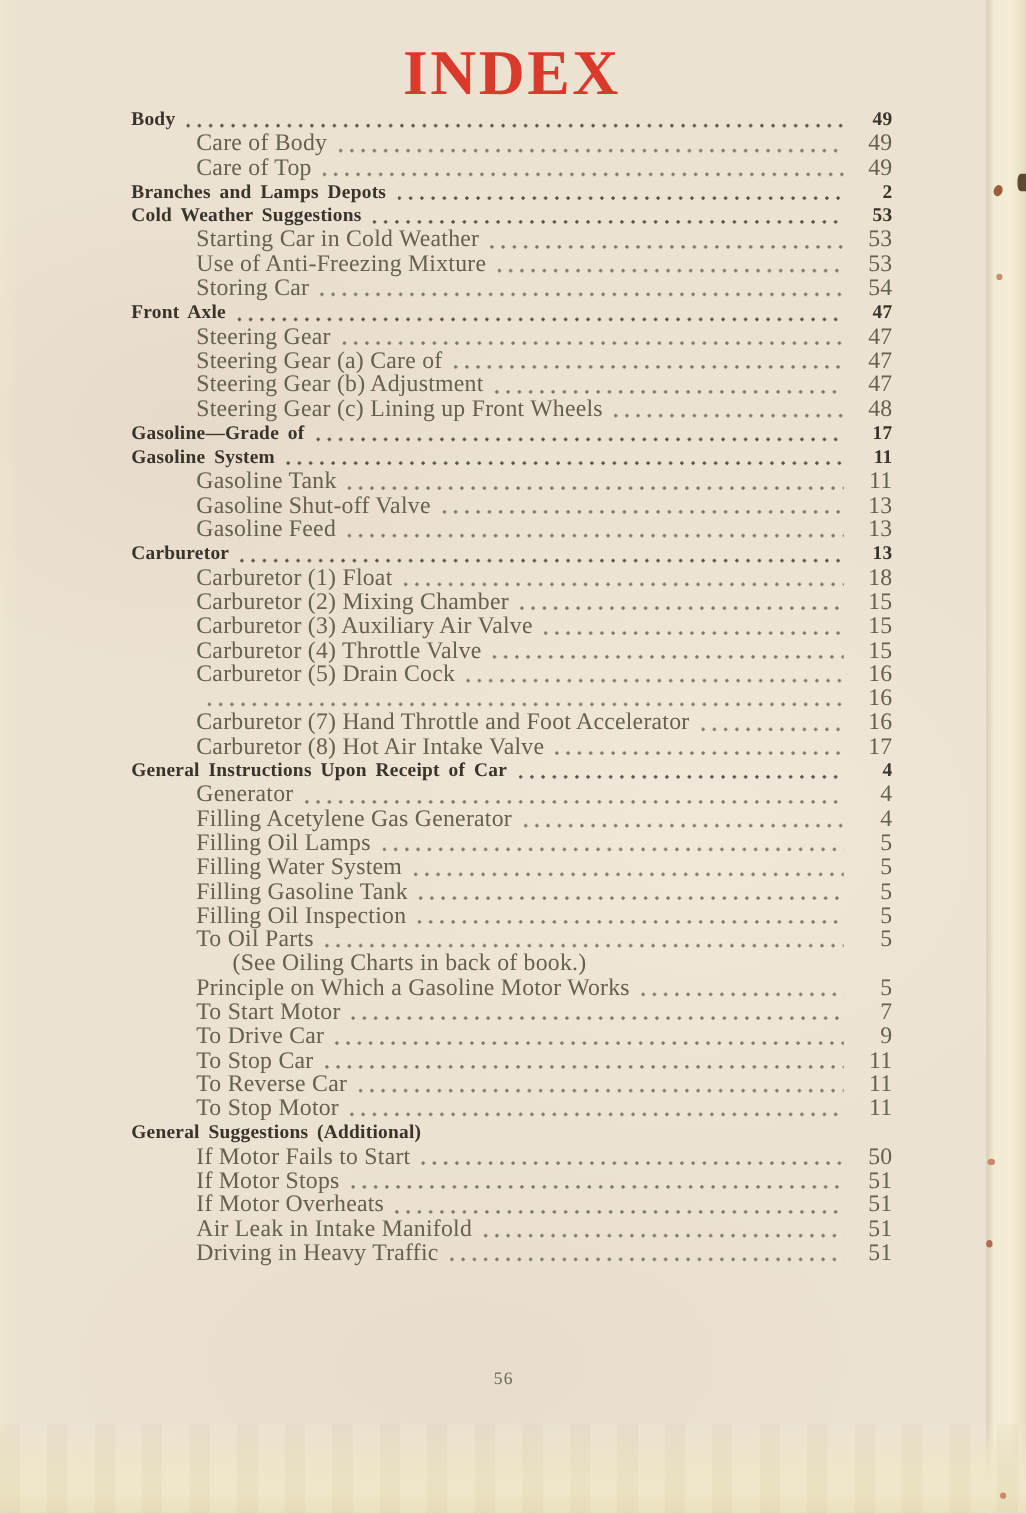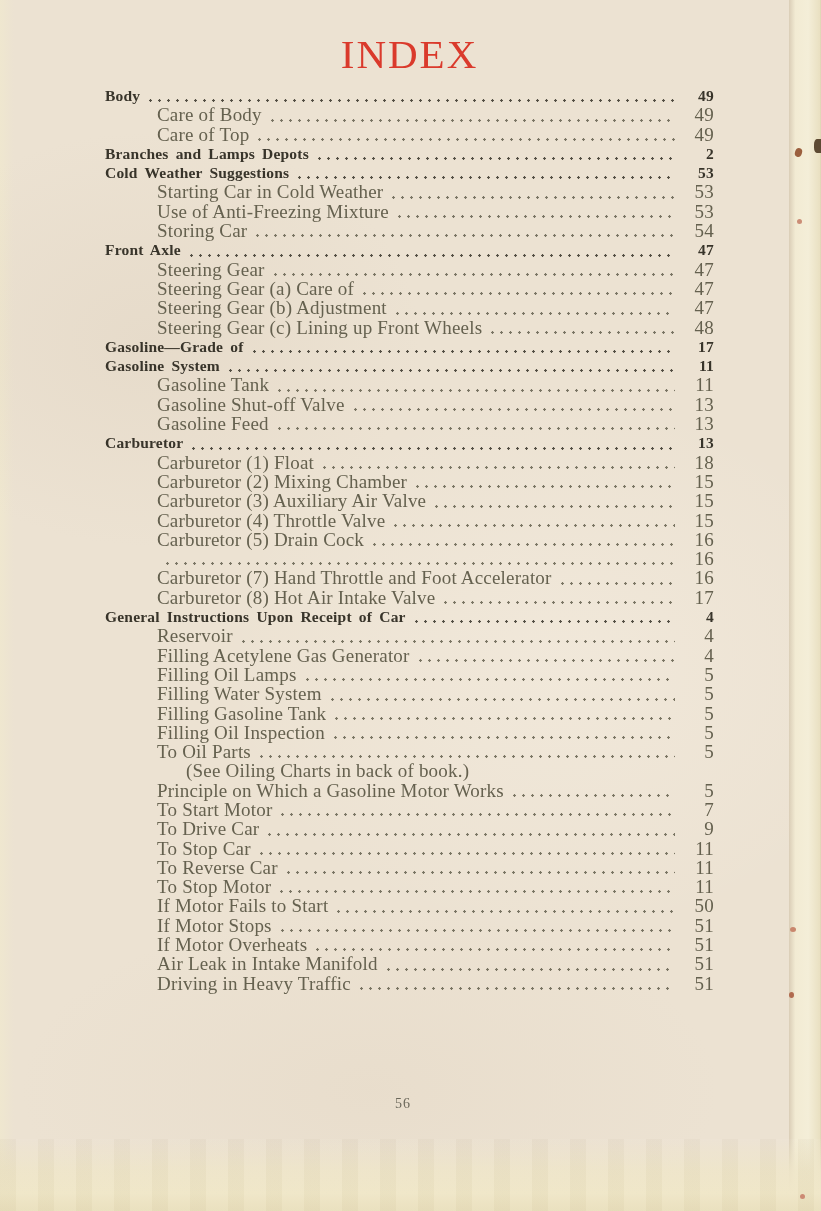--- a/index.html
+++ b/index.html
@@ -8,21 +8,21 @@
     font-family:"Liberation Serif", serif;
     background:
       radial-gradient(ellipse 420px 320px at 18% 28%, rgba(210,194,174,0.22), transparent 65%),
       radial-gradient(ellipse 520px 420px at 68% 55%, rgba(252,246,236,0.30), transparent 65%),
       radial-gradient(ellipse 500px 260px at 45% 90%, rgba(216,200,178,0.18), transparent 70%),
       linear-gradient(90deg, #efe7cf 0px, #ece2d2 14px, #ece2d2 100%),
       #ece2d2;
   }
   .title {
     position:absolute; top:30px; left:105px; width:609px; margin:0;
-    text-align:center; font-size:41px; font-weight:normal; letter-spacing:2px;
+    text-align:center; font-size:51px; font-weight:bold; letter-spacing:2px;
     color:#da3a2c; font-family:"Liberation Serif", serif;
   }
   .toc { position:absolute; left:105px; top:86px; width:609px; }
   .row { display:flex; align-items:baseline; line-height:19.3px; font-size:19px; color:#65614f; letter-spacing:.2px; }
   .row.header { font-size:15.5px; font-weight:bold; color:#38342a; word-spacing:3px; }
   .row.child { padding-left:52px; }
   .row.note  { padding-left:81px; }
   .label { white-space:nowrap; }
   .leader {
     flex:1 1 auto; align-self:flex-end; height:5px; margin:0 9px 3px 9px; opacity:.85;
@@ -189,21 +189,21 @@
         <span class="label">Carburetor (8) Hot Air Intake Valve</span>
         <span class="leader"></span>
         <span class="pagenum">17</span>
       </div>
       <div class="row header">
         <span class="label">General Instructions Upon Receipt of Car</span>
         <span class="leader"></span>
         <span class="pagenum">4</span>
       </div>
       <div class="row child">
-        <span class="label">Reservoir</span>
+        <span class="label">Generator</span>
         <span class="leader"></span>
         <span class="pagenum">4</span>
       </div>
       <div class="row child">
         <span class="label">Filling Acetylene Gas Generator</span>
         <span class="leader"></span>
         <span class="pagenum">4</span>
       </div>
       <div class="row child">
         <span class="label">Filling Oil Lamps</span>
@@ -255,20 +255,23 @@
       </div>
       <div class="row child">
         <span class="label">To Reverse Car</span>
         <span class="leader"></span>
         <span class="pagenum">11</span>
       </div>
       <div class="row child">
         <span class="label">To Stop Motor</span>
         <span class="leader"></span>
         <span class="pagenum">11</span>
+      </div>
+      <div class="row header">
+        <span class="label">General Suggestions (Additional)</span>
       </div>
       <div class="row child">
         <span class="label">If Motor Fails to Start</span>
         <span class="leader"></span>
         <span class="pagenum">50</span>
       </div>
       <div class="row child">
         <span class="label">If Motor Stops</span>
         <span class="leader"></span>
         <span class="pagenum">51</span>

